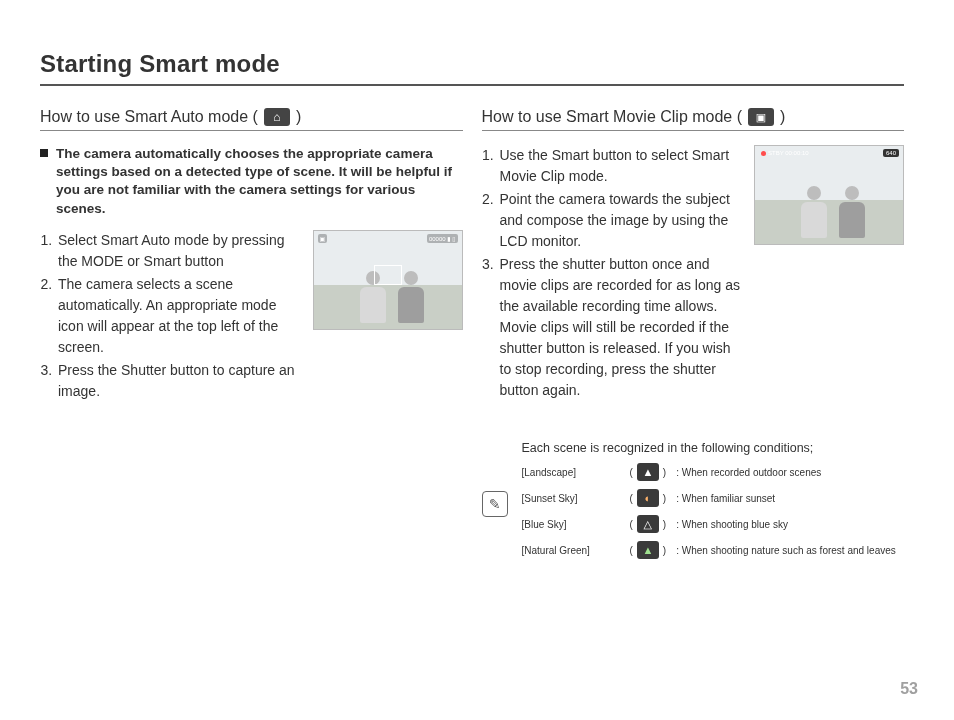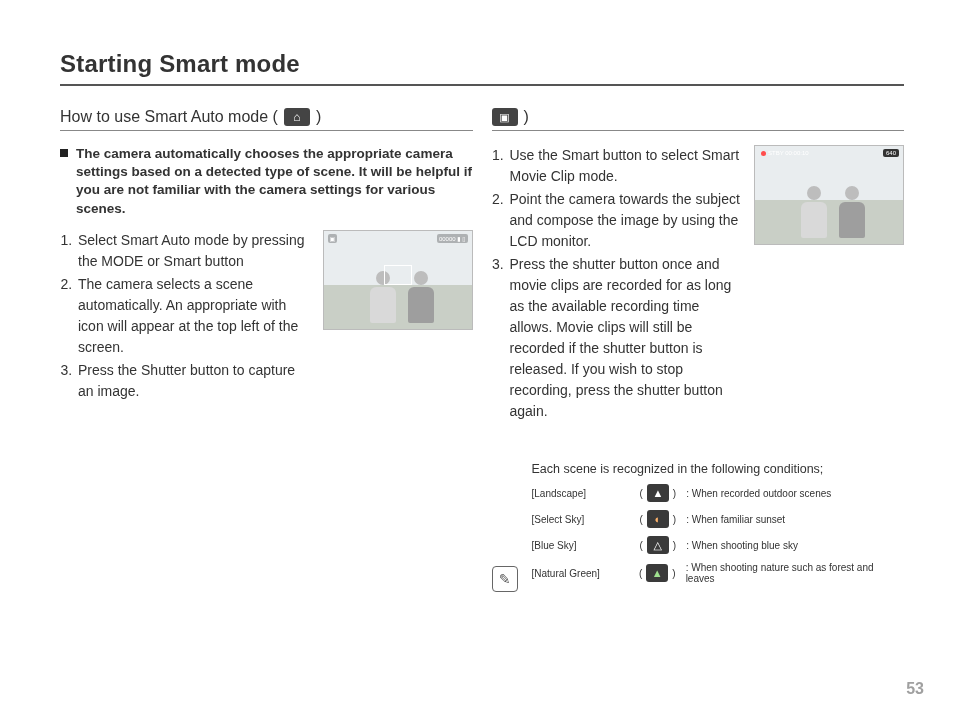--- a/index.html
+++ b/index.html
@@ -15,21 +15,20 @@
     font-family:Arial,Helvetica,sans-serif;
     color:var(--ink);
     background:#fff;
     width:954px;
     height:720px;
     position:relative;
     -webkit-font-smoothing:antialiased;
   }
   .page{
     padding:50px 50px 0 40px;
-    margin-left:20px;
   }
   h1{
     font-size:24px;
     font-weight:700;
     margin:0 0 6px 0;
     letter-spacing:.2px;
   }
   .h1-rule{border-bottom:2px solid #555;margin-bottom:22px}
   .cols{display:flex;gap:19px}
   .col{flex:1;min-width:0}
@@ -83,38 +82,38 @@
   .thumb .badge{position:absolute;right:4px;top:3px;font-size:6px;background:#333;color:#fff;padding:1px 3px;border-radius:2px}
   .note{
     display:flex;align-items:center;gap:14px;margin-top:16px;font-size:12.5px;
   }
   .note .icon, .tip .icon{
     width:26px;height:26px;border:1.5px solid #666;border-radius:4px;
     display:flex;align-items:center;justify-content:center;flex:0 0 26px;
     font-size:14px;color:#555;
   }
   .note .icon::before,.tip .icon::before{content:"✎"}
-  .tip{display:flex;gap:14px;margin-top:26px;font-size:12.5px;align-items:flex-end}
+  .tip{display:flex;gap:14px;margin-top:26px;font-size:12.5px;align-items:center}
   .tip .body{flex:1}
   .scene-table{margin-top:8px}
   .scene-row{display:flex;align-items:center;gap:8px;margin:8px 0;font-size:10px}
   .scene-row .name{width:100px}
   .scene-row .paren{display:inline-flex;align-items:center;gap:4px}
   .scene-row .chip{
     width:22px;height:18px;background:#3a3a3a;border-radius:3px;display:inline-flex;
     align-items:center;justify-content:center;color:#fff;font-size:11px;
   }
   .scene-row .desc{margin-left:2px}
   .chip.landscape::before{content:"▲"}
   .chip.sunset{background:#3a3a3a}
   .chip.sunset::before{content:"◐";color:#ffb36b}
   .chip.bluesky::before{content:"△"}
   .chip.green::before{content:"▲";color:#9fe08f}
   .pagenum{
-    position:absolute;right:30px;bottom:22px;color:#a0a0a0;font-size:16px;font-weight:700;
+    position:absolute;right:36px;bottom:22px;color:#a0a0a0;font-size:16px;font-weight:700;
   }
 </style>
 </head>
 <body>
 
 <div class="page">
   <h1>Starting Smart mode</h1>
   <div class="h1-rule"></div>
 
   <div class="cols">
@@ -129,21 +128,21 @@
 
       <div class="blk">
         <span class="sq"></span>
         <div>The camera automatically chooses the appropriate camera settings based on a detected type of scene. It will be helpful if you are not familiar with the camera settings for various scenes.</div>
       </div>
 
       <div class="flow">
         <div class="text">
           <ol class="steps">
             <li>Select Smart Auto mode by pressing the MODE or Smart button</li>
-            <li>The camera selects a scene automatically. An appropriate with icon will appear at the top left of the screen.</li>
+            <li>The camera selects a scene automatically. An appropriate mode icon will appear at the top left of the screen.</li>
             <li>Press the Shutter button to capture an image.</li>
           </ol>
         </div>
         <div class="thumb">
           <div class="sky"></div>
             <div class="ground"></div>
           <div class="person p1">
               <div class="head"></div>
               <div class="body"></div>
             </div>
@@ -154,20 +153,21 @@
           <div class="focus"></div>
           <div class="hud">▣</div>
           <div class="hud r">00000 ▮ ▯</div>
         </div>
       </div>
 
     </div>
 
     <div class="col">
       <h2>
+        <span>How to use Smart Movie Clip mode (</span>
         <span class="mode-chip chip-movie"></span>
         <span>)</span>
       </h2>
       <div class="h2-rule"></div>
 
 
       <div class="flow">
         <div class="text">
           <ol class="steps">
             <li>Use the Smart button to select Smart Movie Clip mode.</li>
@@ -197,21 +197,21 @@
         <span class="icon"></span>
         <div class="body">
           <div>Each scene is recognized in the following conditions;</div>
           <div class="scene-table">
             <div class="scene-row">
               <span class="name">[Landscape]</span>
               <span class="paren">( <span class="chip landscape"></span> )</span>
               <span class="desc">: When recorded outdoor scenes</span>
             </div>
             <div class="scene-row">
-              <span class="name">[Select Sky]</span>
+              <span class="name">[Sunset Sky]</span>
               <span class="paren">( <span class="chip sunset"></span> )</span>
               <span class="desc">: When familiar sunset</span>
             </div>
             <div class="scene-row">
               <span class="name">[Blue Sky]</span>
               <span class="paren">( <span class="chip bluesky"></span> )</span>
               <span class="desc">: When shooting blue sky</span>
             </div>
             <div class="scene-row">
               <span class="name">[Natural Green]</span>

